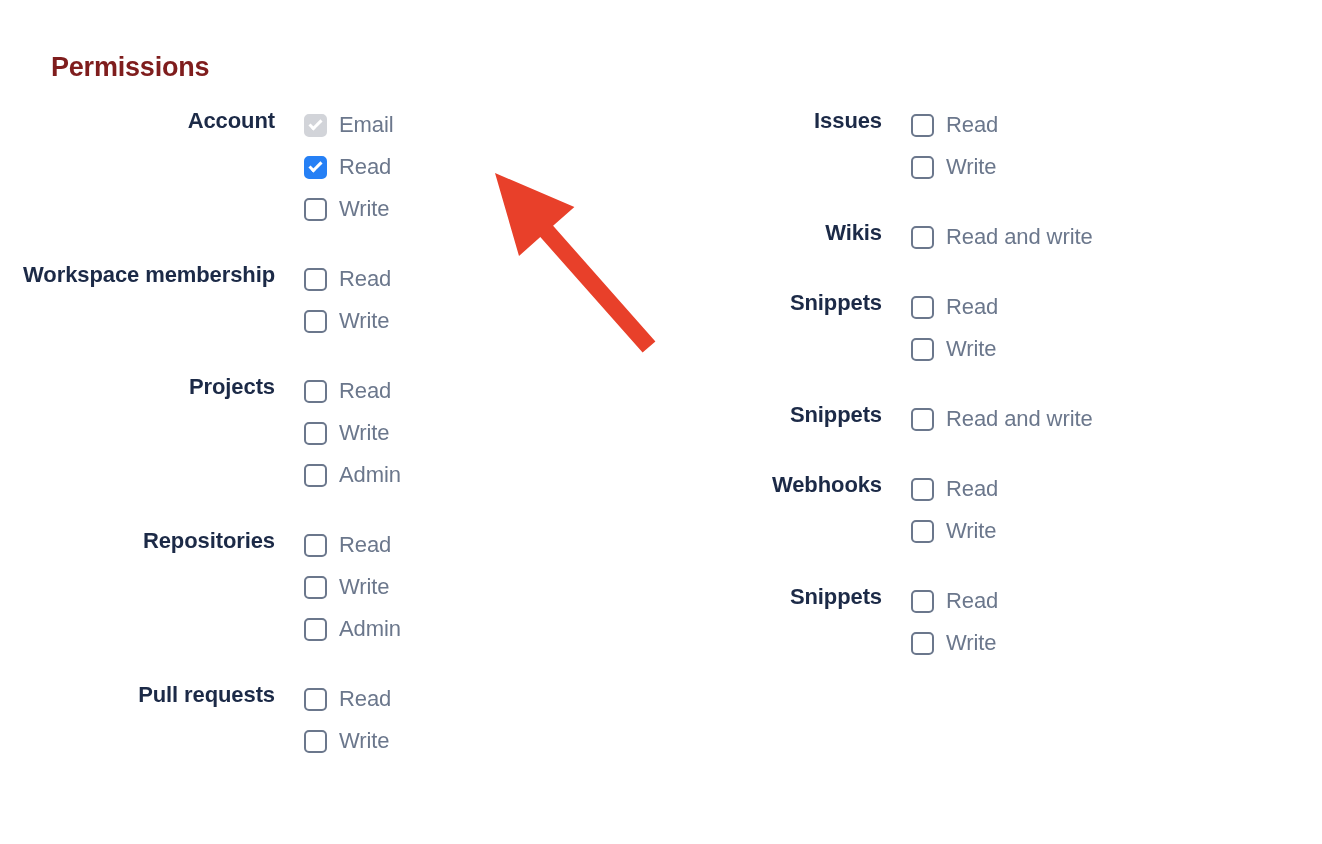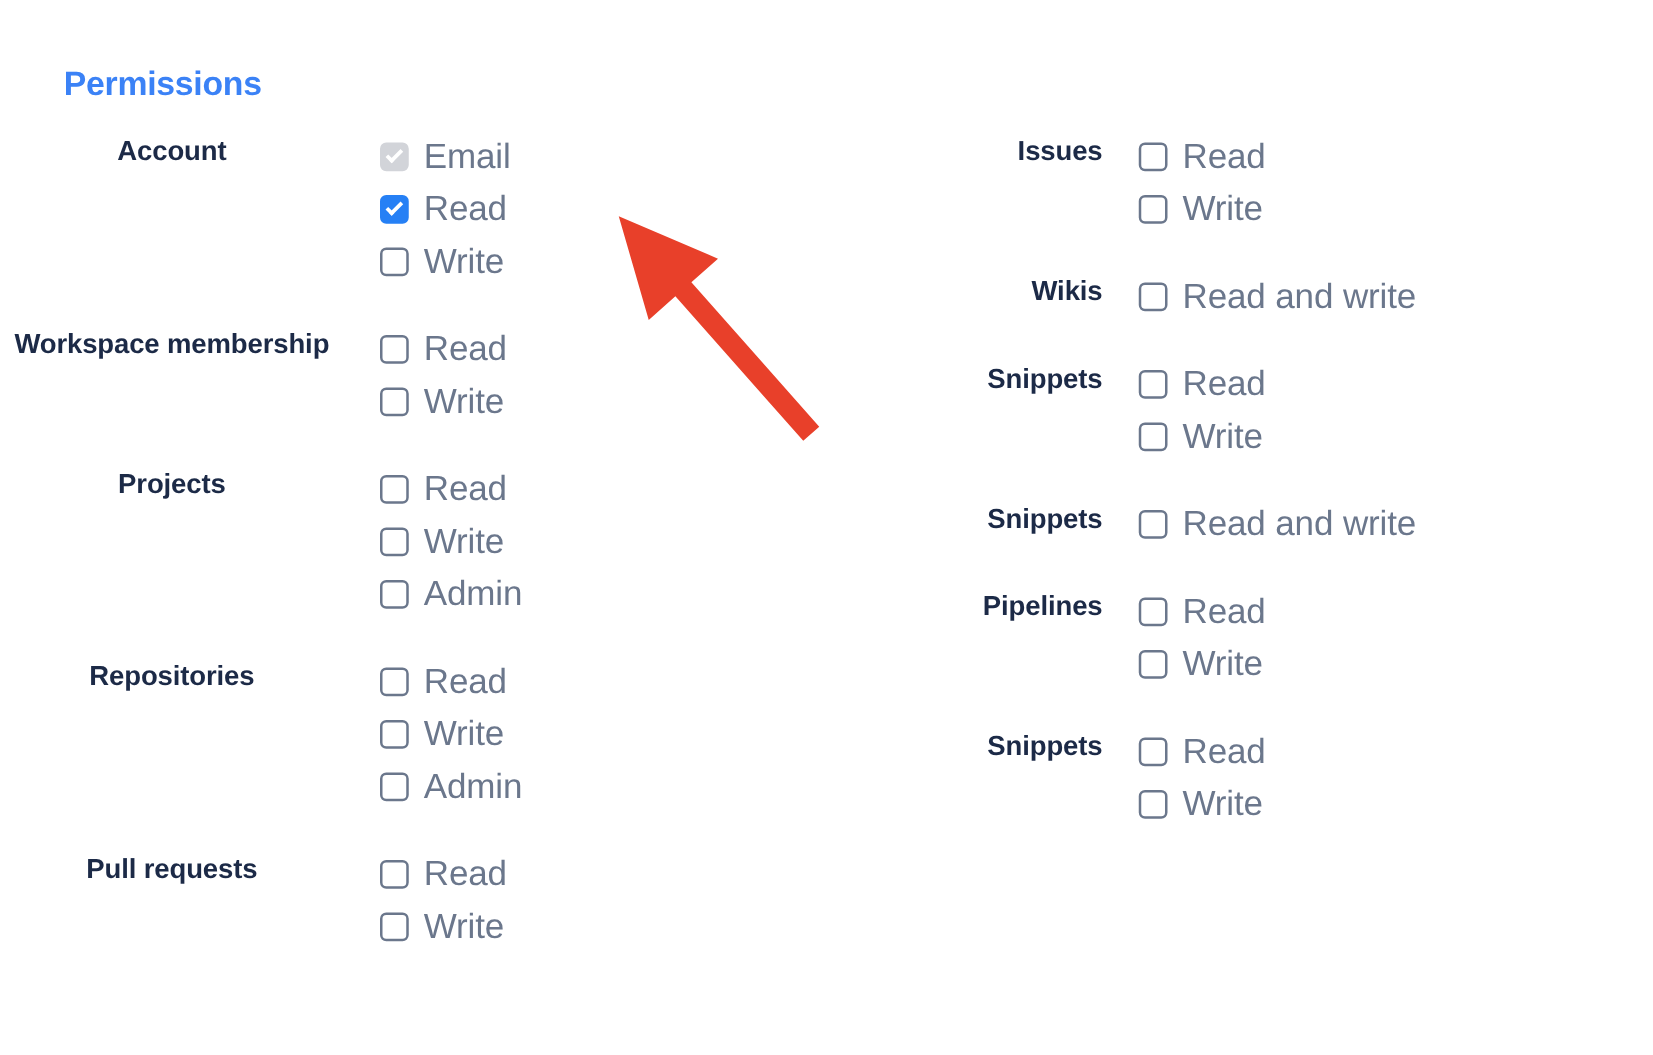--- a/index.html
+++ b/index.html
@@ -16,21 +16,21 @@
     font-family: "Liberation Sans", sans-serif;
     overflow: hidden;
   }
 
   .page-title {
     position: absolute;
     left: 51px;
     top: 50px;
     font-size: 27px;
     font-weight: bold;
-    color: #3b82f6;
+    color: #7f1d1d;
     letter-spacing: -0.2px;
     line-height: 34px;
   }
 
   .columns {
     position: absolute;
     left: 0;
     top: 104px;
     width: 1322px;
   }
@@ -52,21 +52,21 @@
   .group-label {
     flex: 0 0 auto;
     text-align: right;
     font-size: 22px;
     font-weight: bold;
     color: #1c2a47;
     line-height: 33px;
     padding-right: 29px;
     letter-spacing: -0.1px;
   }
-  .col-left  .group-label { width: 304px; text-align: center; }
+  .col-left  .group-label { width: 304px; }
   .col-right .group-label { width: 311px; }
 
   .group-options {
     flex: 1 1 auto;
     min-width: 0;
   }
 
   .opt-row {
     display: flex;
     align-items: center;
@@ -96,21 +96,21 @@
     left: 3px;
     top: 4px;
     width: 13px;
     height: 7px;
     border-left: 3.4px solid #ffffff;
     border-bottom: 3.4px solid #ffffff;
     transform: rotate(-45deg);
   }
 
   .opt-label {
-    font-size: 28px;
+    font-size: 22px;
     color: #6b778c;
     line-height: 28px;
     white-space: nowrap;
     letter-spacing: -0.1px;
   }
 
   .arrow-overlay {
     position: absolute;
     left: 0;
     top: 0;
@@ -247,21 +247,21 @@
       <div class="perm-group">
         <div class="group-label">Snippets</div>
         <div class="group-options">
           <label class="opt-row">
             <span class="cbox unchecked"></span>
             <span class="opt-label">Read and write</span>
           </label>
         </div>
       </div>
       <div class="perm-group">
-        <div class="group-label">Pipelines</div>
+        <div class="group-label">Webhooks</div>
         <div class="group-options">
           <label class="opt-row">
             <span class="cbox unchecked"></span>
             <span class="opt-label">Read</span>
           </label>
           <label class="opt-row">
             <span class="cbox unchecked"></span>
             <span class="opt-label">Write</span>
           </label>
         </div>

